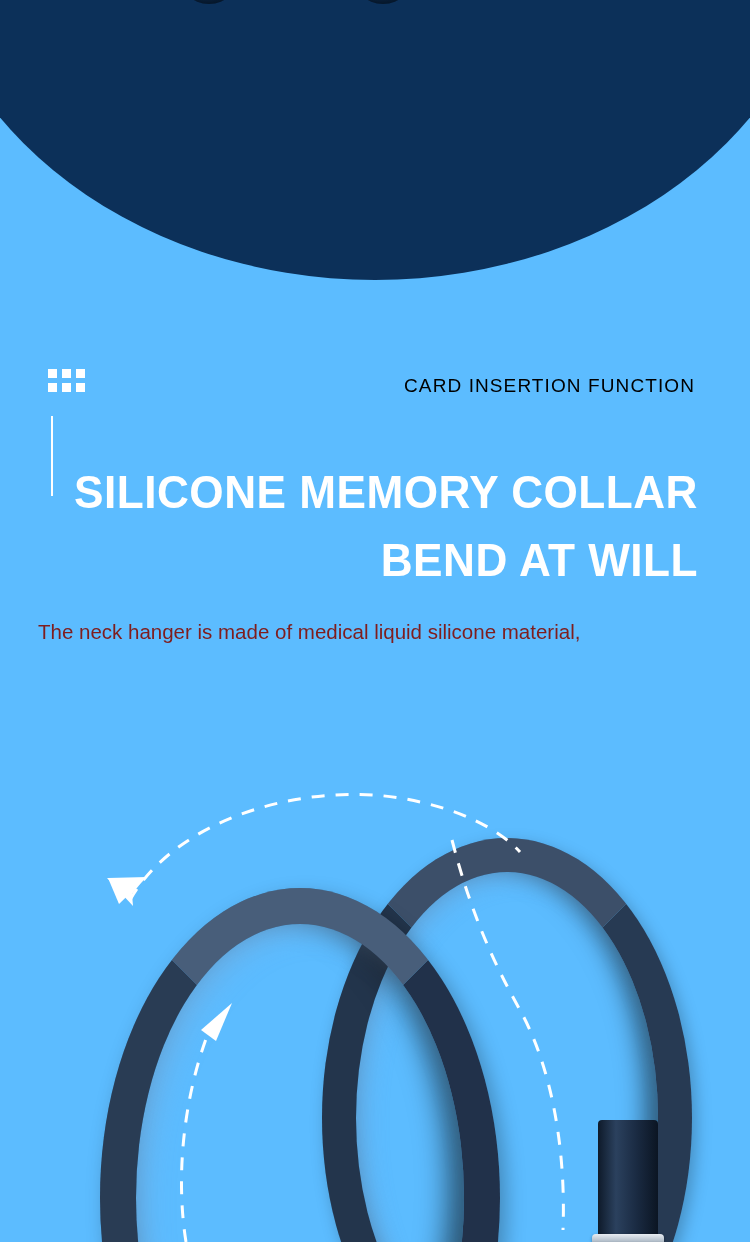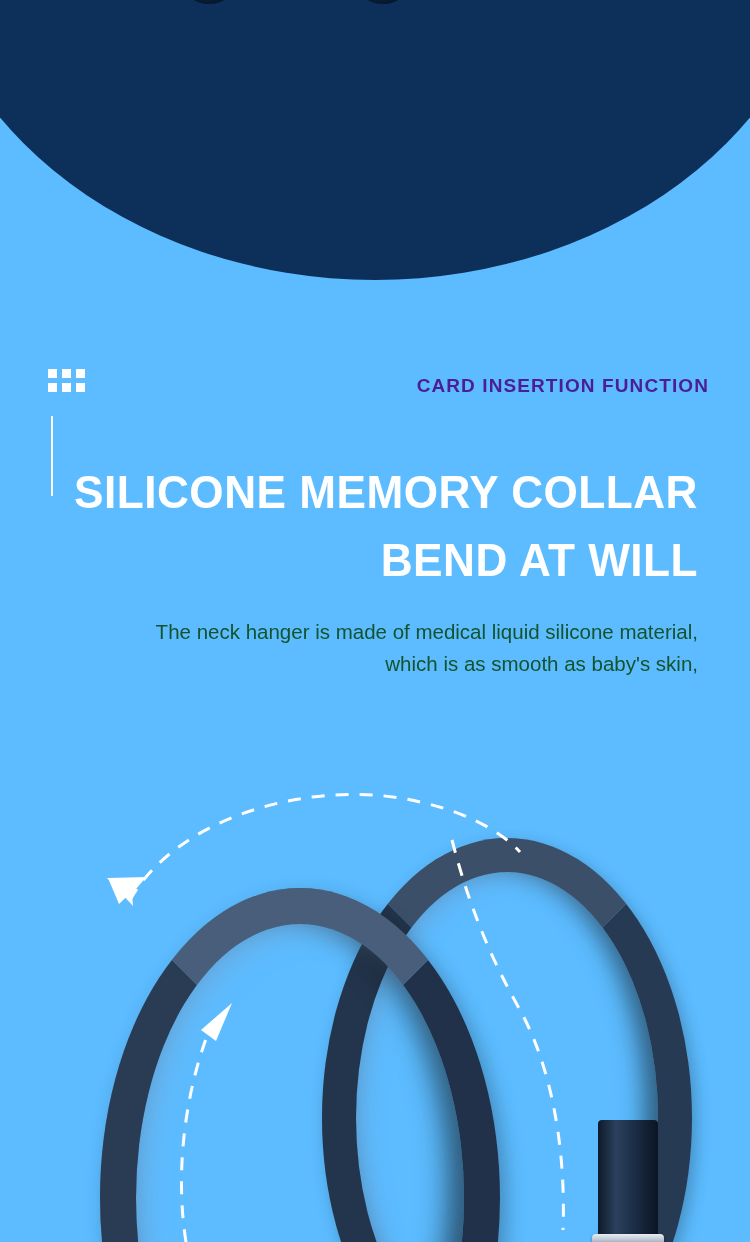--- a/index.html
+++ b/index.html
@@ -87,25 +87,25 @@
 
   #accent-bar{
     position:absolute;
     left:51px; top:416px;
     width:2px; height:80px;
     background:#ffffff;
   }
 
   #eyebrow{
     position:absolute;
-    right:41px; top:375px;
+    right:55px; top:375px;
     font-size:19px;
     letter-spacing:1.1px;
-    color:#4c1d95;
-    font-weight:700;
+    color:#000000;
+    font-weight:400;
     white-space:nowrap;
     font-stretch:condensed;
   }
 
   #headline{
     position:absolute;
     right:52px; top:458px;
     width:660px;
     text-align:right;
     color:#ffffff;
@@ -116,22 +116,21 @@
     font-stretch:condensed;
     transform:scaleX(.96);
     transform-origin:right center;
   }
   #headline .hl{ display:block; white-space:nowrap; }
 
   #paragraph{
     position:absolute;
     right:52px; top:616px;
     width:660px;
-    text-align:right;
-    color:#14532d;
+    color:#7f1d1d;
     font-size:20.5px;
     line-height:32px;
     font-weight:400;
   }
   #paragraph .pl{ display:block; white-space:nowrap; }
 
   
   #product{
     position:absolute;
     left:0; top:760px;
@@ -244,21 +243,20 @@
 
   <div id="eyebrow">CARD INSERTION FUNCTION</div>
 
   <div id="headline">
     <span class="hl">SILICONE MEMORY COLLAR</span>
     <span class="hl">BEND AT WILL</span>
   </div>
 
   <div id="paragraph">
     <span class="pl">The neck hanger is made of medical liquid silicone material,</span>
-    <span class="pl">which is as smooth as baby's skin,</span>
   </div>
 
   <div id="product">
 
     <div class="tube" id="loop-back"></div>
     <div class="tube" id="loop-back-sheen"></div>
 
     <div id="tube-right"></div>
     <div id="metal-ring"></div>
 

